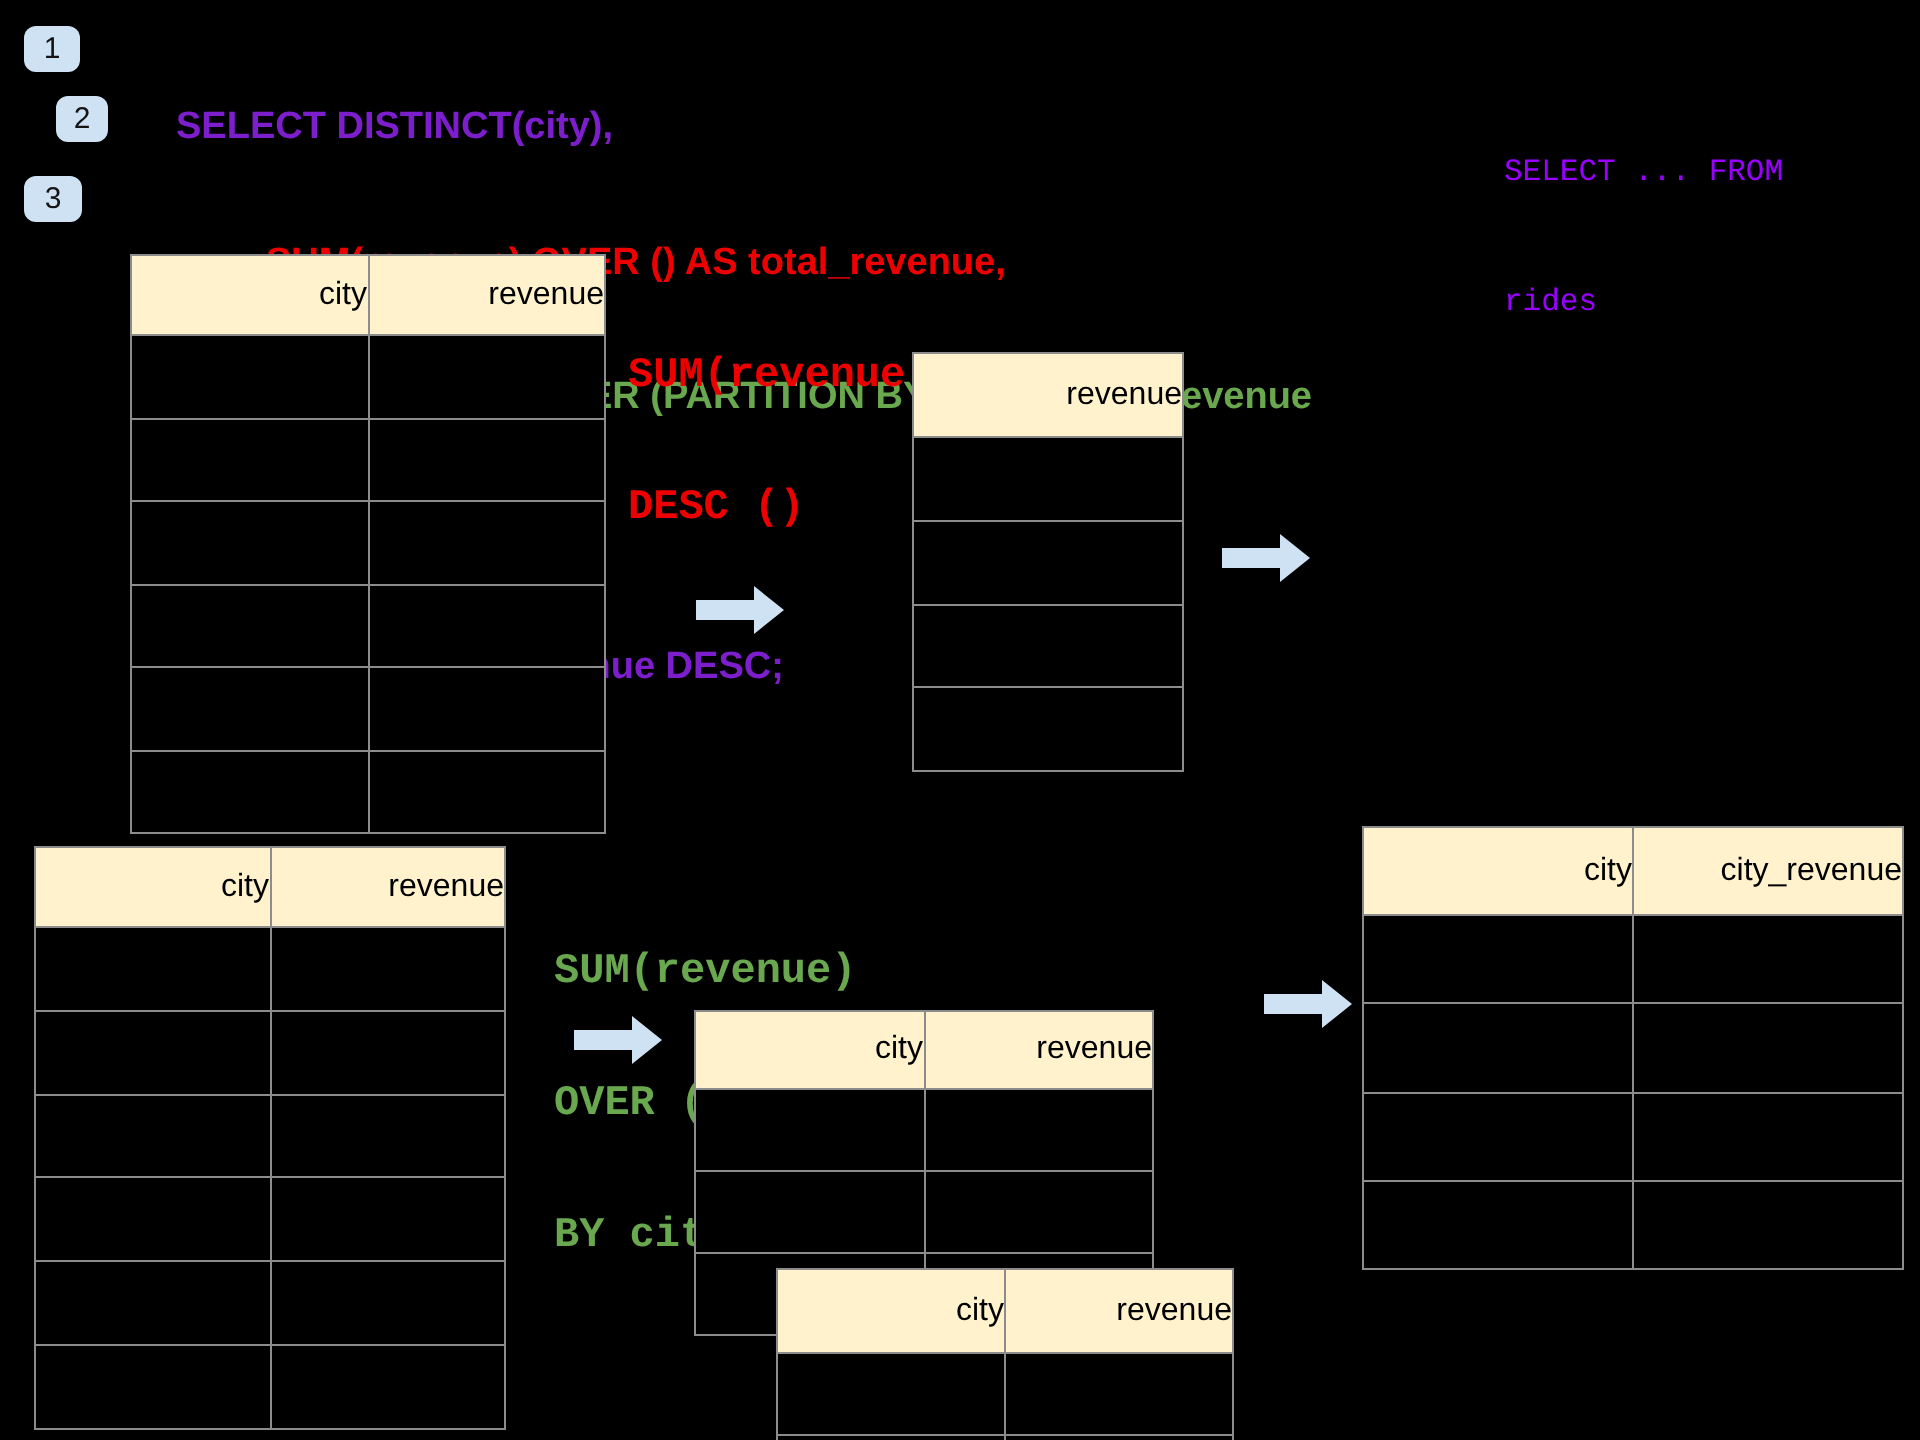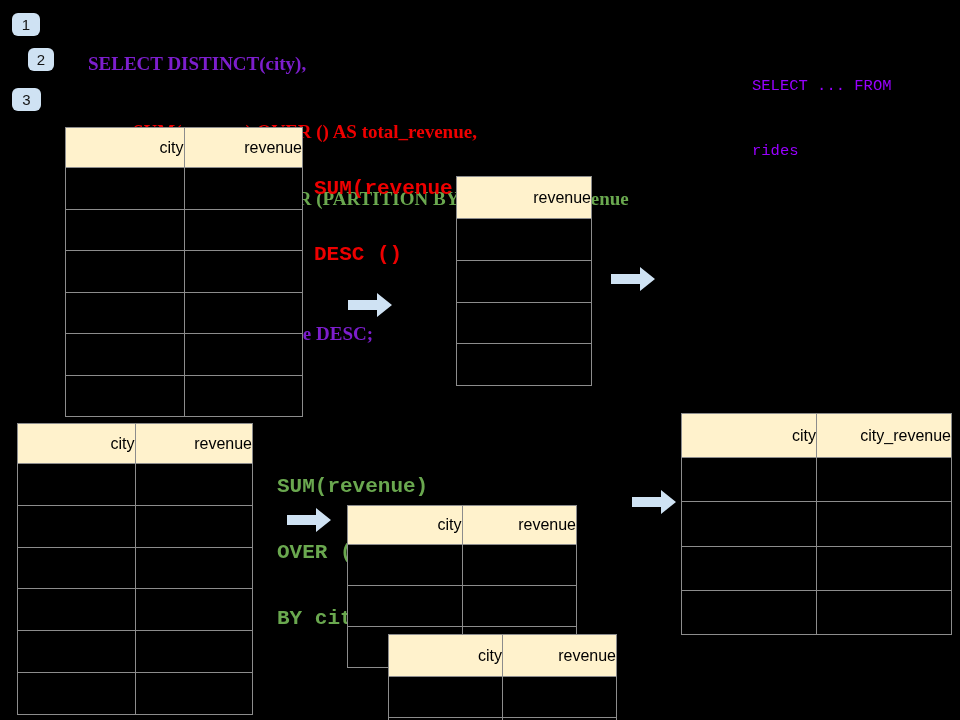--- a/index.html
+++ b/index.html
@@ -20,21 +20,21 @@
     font-size: 15px;
     display: flex; align-items: center; justify-content: center;
   }
   .badge-1 { left: 12px; top: 13px; width: 28px; height: 23px; }
   .badge-2 { left: 28px; top: 48px; width: 26px; height: 23px; }
   .badge-3 { left: 12px; top: 88px; width: 29px; height: 23px; }
 
   
   .code {
     position: absolute; left: 88px; top: 8px;
-    font-family: Liberation Serif, serif;
+    font-family: Liberation Sans, sans-serif;
     font-weight: bold; font-size: 19px; line-height: 22.5px;
     white-space: pre;
   }
   .ind-1 { padding-left: 22px; }
   .ind-2 { padding-left: 45px; }
   .c-purple { color: var(--code_purple, #7D1ECD); }
   .c-red    { color: var(--code_red, #EE0000); }
   .c-green  { color: var(--code_green, #6AA84F); }
 
   

